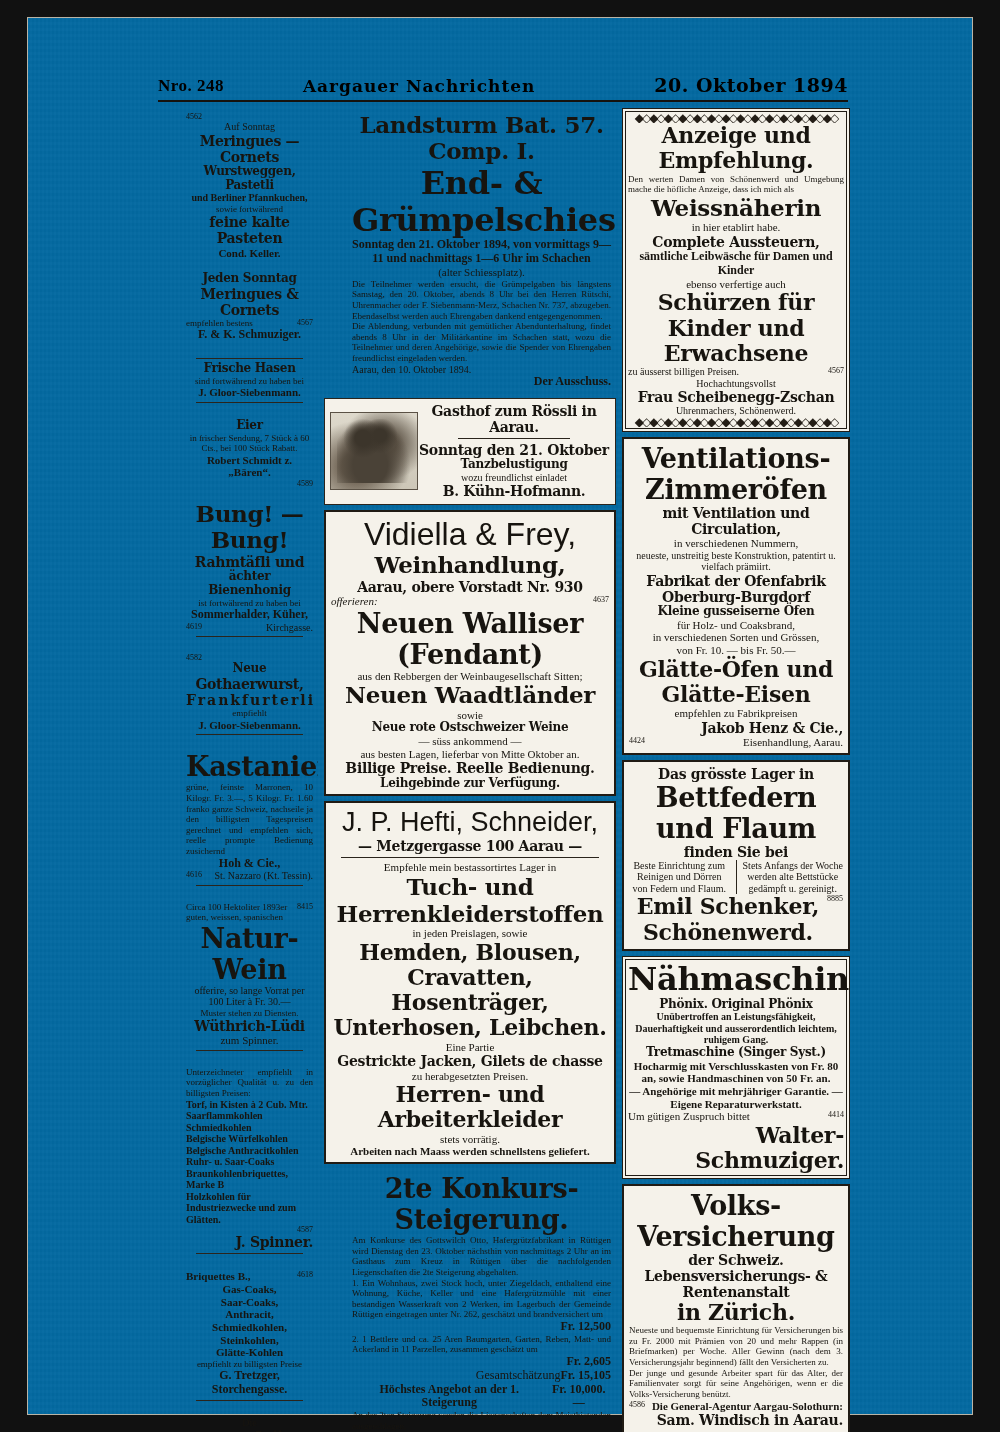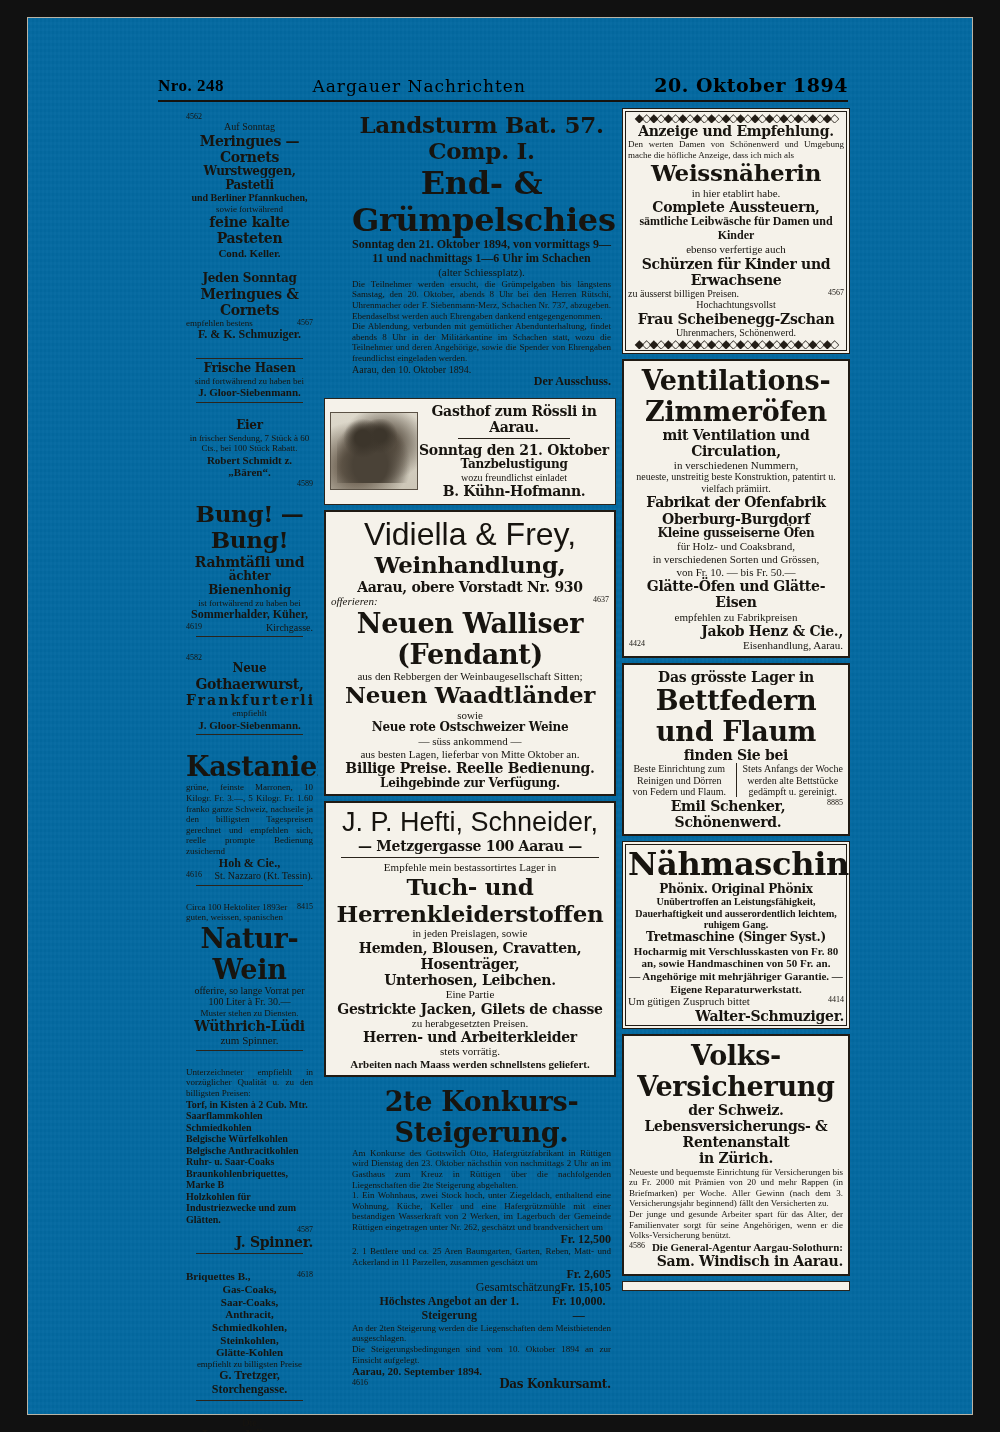--- a/index.html
+++ b/index.html
@@ -23,21 +23,21 @@
       repeating-linear-gradient(0deg, rgba(0,0,0,0.010) 0 3px, rgba(255,255,255,0.010) 3px 6px);
     pointer-events:none;
   }
   
   .masthead{
     position:absolute;left:130px;top:56px;width:690px;
     display:flex;align-items:flex-end;justify-content:space-between;
     font-family:"Liberation Serif", serif;
   }
   .masthead .issue{font-size:17px;font-weight:bold;letter-spacing:.5px;}
-  .masthead .title{font-size:17px;font-weight:normal;letter-spacing:1px;}
+  .masthead .title{font-size:17px;font-weight:bold;letter-spacing:1px;}
   .masthead .date{font-size:19px;font-weight:bold;letter-spacing:.5px;margin-left:40px;}
   .rule{position:absolute;left:130px;top:82px;width:690px;border-top:2px solid #15120e;}
 
   
   .cols{position:absolute;left:130px;top:90px;width:692px;height:1272px;}
   .col{position:absolute;top:0;height:1272px;}
   .col1{left:0;width:160px;}
   .col2{left:166px;width:292px;}
   .col3{left:464px;width:228px;}
 
@@ -55,21 +55,21 @@
   .ad.thick{border:2px solid #201b14;}
   .ad.dbl{box-shadow:inset 0 0 0 2px #f5f2ea, inset 0 0 0 3px #201b14;border:1px solid #201b14;}
   .refno{font-size:8px;text-align:left;}
   .refno.right{text-align:right;}
   .t6{font-size:8px;}
   .t7{font-size:9px;}
   .t8{font-size:10px;}
   .t9{font-size:11px;}
   .t10{font-size:12px;}
   .t12{font-size:14px;}
-  .t14{font-size:14px;}
+  .t14{font-size:22px;}
   .t16{font-size:12px;}
   .t18{font-size:23px;}
   .t22{font-size:27px;}
   .t26{font-size:32px;}
   .b{font-weight:bold;}
   .i{font-style:italic;}
   .frak{font-family:"DejaVu Serif", serif;font-weight:bold;letter-spacing:-0.3px;}
   .sans{font-family:"Liberation Sans", sans-serif;}
   .just{text-align:justify;text-align-last:left;font-size:9px;line-height:1.18;}
   .left{text-align:left;}

